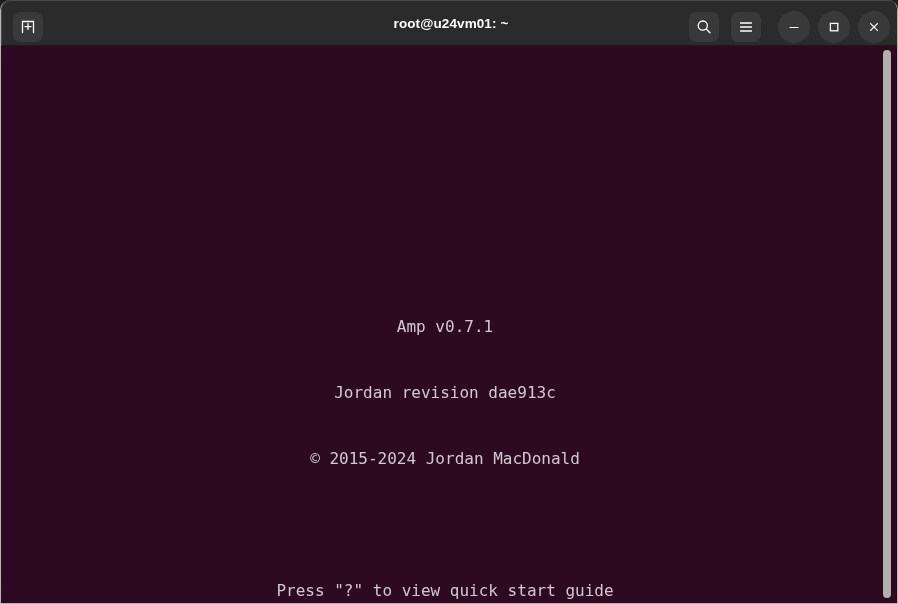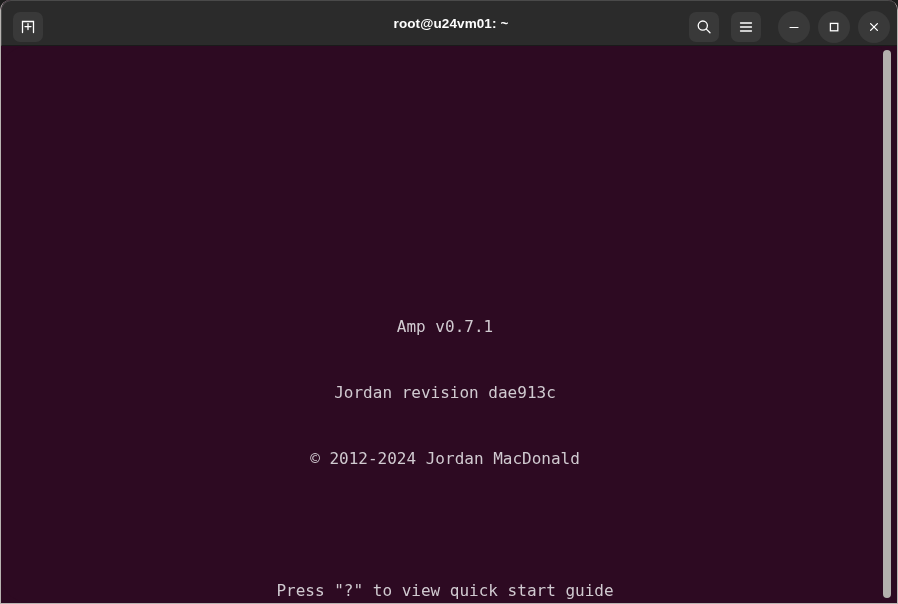--- a/index.html
+++ b/index.html
@@ -178,21 +178,21 @@
       <svg width="16" height="16" viewBox="0 0 16 16">
         <path d="M4.6 4.6 L11.4 11.4 M11.4 4.6 L4.6 11.4" stroke="#ffffff" stroke-width="1.3" stroke-linecap="round"></path>
       </svg>
     </div>
   </div>
 
   <div class="terminal">
     <div class="term-text">
       <span class="ln">Amp v0.7.1</span>
       <span class="ln">Jordan revision dae913c</span>
-      <span class="ln">© 2012-2024 Jordan MacDonald</span>
+      <span class="ln">© 2015-2024 Jordan MacDonald</span>
       <span class="ln blank"></span>
       <span class="ln">Press "?" to view quick start guide</span>
     </div>
   </div>
 
   <div class="scrollbar">
     <div class="scroll-thumb"></div>
   </div>
 
 </div>

